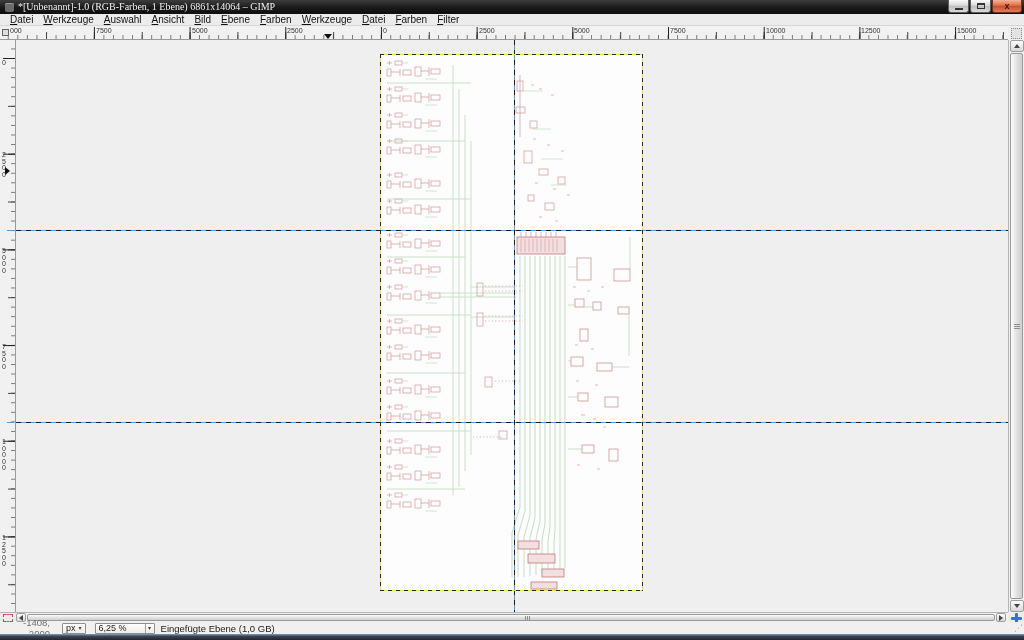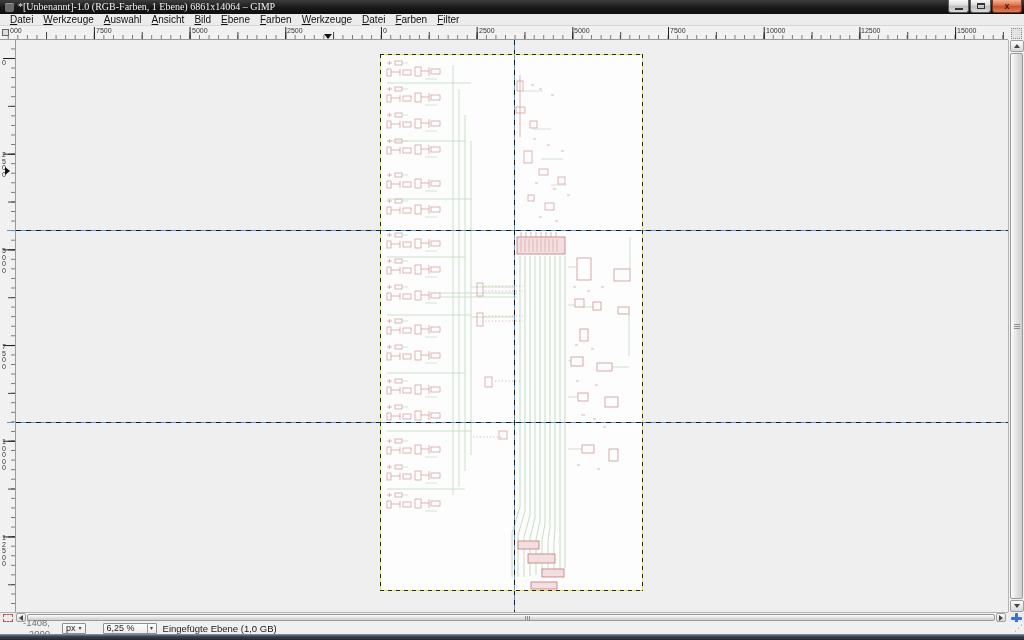--- a/index.html
+++ b/index.html
@@ -97,21 +97,21 @@
   .plus::before{content:"";position:absolute;left:4px;top:0;width:3px;height:11px;background:#3a6fd8;border-radius:1px;}
   .plus::after{content:"";position:absolute;left:0;top:4px;width:11px;height:3px;background:#3a6fd8;border-radius:1px;}
 
   
   #statusbar{position:absolute;left:0;top:622px;width:1024px;height:12px;background:#f0f0f0;
     display:flex;align-items:center;font-size:9.5px;color:#222;}
   #pos-label{color:#6f6f6f;width:46px;text-align:right;margin-left:4px;}
   .combo{height:11px;border:1px solid #8f8f8f;background:linear-gradient(#fefefe,#ececec);
     display:flex;align-items:center;font-size:9px;color:#222;box-sizing:border-box;border-radius:1px;}
   #unit-combo{margin-left:12px;padding:0 3px;gap:3px;}
-  #zoom-combo{margin-left:17px;padding:0 0 0 3px;gap:10px;}
+  #zoom-combo{margin-left:9px;padding:0 0 0 3px;gap:16px;}
   .combo .arrow{font-size:6px;color:#444;line-height:9px;}
   #zoom-combo .arrow-cell{width:8px;height:9px;border-left:1px solid #9f9f9f;display:flex;align-items:center;justify-content:center;margin-left:2px;}
   #status-message{margin-left:6px;color:#1a1a1a;}
   #resize-grip{position:absolute;right:2px;top:1px;color:#9a9a9a;font-size:9px;letter-spacing:-1px;}
 
   
   #bottom-strip{position:absolute;left:0;top:634px;width:1024px;height:6px;
     background:linear-gradient(#7d9cc0,#3b4350 40%,#23272f);}
 </style>
 </head>

